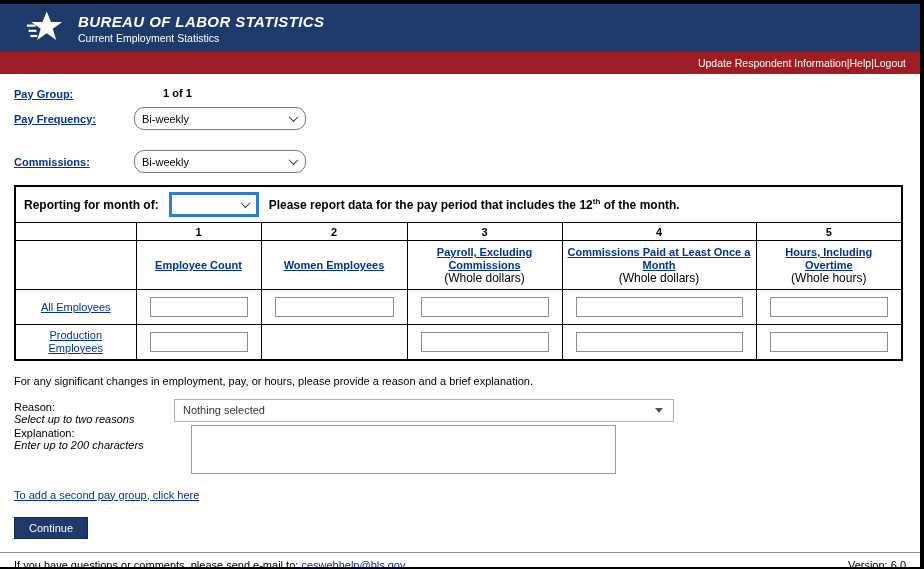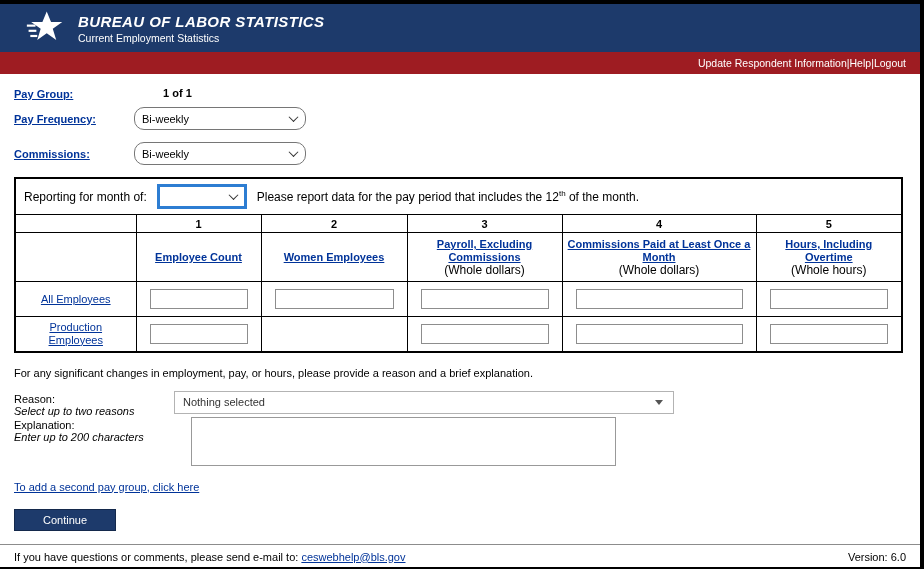--- a/index.html
+++ b/index.html
@@ -27,21 +27,21 @@
   .info-value { font-weight:bold; color:#000; margin-left:26px; }
   .select-line { margin-top:6px; display:flex; align-items:center; }
   .select { display:inline-flex; align-items:center; justify-content:space-between; width:172px; height:23px; border:1px solid #767676; border-radius:10px; background:#fff; padding:0 8px 0 7px; font-size:11px; cursor:pointer; }
   .chev { width:7px; height:7px; border-right:1.8px solid #333; border-bottom:1.8px solid #333; transform:rotate(45deg) translate(-1px,-1px); flex:0 0 auto; }
 
   
   table.report { border-collapse:collapse; table-layout:fixed; margin:12px 0 0 14px; border:2px solid #000; }
   table.report td { border:1px solid #000; text-align:center; vertical-align:middle; font-size:11px; }
   .reporting-cell { text-align:left !important; padding:5px 8px; }
   .reporting-flex { display:flex; align-items:center; gap:10px; }
-  .rep-label, .rep-note { font-weight:normal; font-size:12px; }
+  .rep-label, .rep-note { font-weight:bold; font-size:12px; }
   .rep-note sup { font-size:8px; }
   .month-select { display:inline-flex; align-items:center; justify-content:space-between; width:90px; height:25px; border:3px solid #2d7dd2; background:#fff; padding:0 7px; cursor:pointer; }
   .numbers-row td { height:18px; font-weight:bold; padding:1px 0; }
   .headers-row td { padding:5px 4px; }
   .col-link { display:inline-block; font-weight:bold; color:#003399; text-decoration:underline; cursor:pointer; line-height:13px; }
   .col-sub { font-size:12px; color:#000; line-height:12px; }
   .col-sub:empty { display:none; }
   .data-row td { height:35px; }
   .rowlabel { padding:0 20px; }
   .rowlabel a { color:#003399; text-decoration:underline; cursor:pointer; font-size:11px; line-height:13px; display:inline-block; }
@@ -50,21 +50,21 @@
   
   .changes-note { margin:14px 0 0 14px; font-size:11px; }
   .form-row { display:flex; margin:12px 0 0 14px; align-items:flex-start; }
   .form-label { width:160px; font-size:11px; padding-top:2px; }
   .hint { font-style:italic; font-size:11px; }
   .reason-select { display:flex; align-items:center; justify-content:space-between; width:500px; height:23px; border:1px solid #b3b3b3; background:#fff; padding:0 10px 0 8px; font-size:11px; color:#333; cursor:pointer; }
   .caret-down { width:0; height:0; border-left:4px solid transparent; border-right:4px solid transparent; border-top:5px solid #555; }
   .explain-area { width:425px; height:49px; border:1px solid #999; background:#fff; resize:none; font-family:"Liberation Sans", sans-serif; font-size:11px; padding:3px; }
 
   .add-link { display:inline-block; margin:15px 0 0 14px; color:#003399; text-decoration:underline; font-size:11px; cursor:pointer; }
-  .continue-btn { display:inline-block; margin:14px 0 0 14px; background:#1d3a6b; color:#fff; border:1px solid #14294c; font-size:11px; padding:4px 28px; font-family:"Liberation Sans", sans-serif; cursor:pointer; }
+  .continue-btn { display:inline-block; margin:14px 0 0 14px; background:#1d3a6b; color:#fff; border:1px solid #14294c; font-size:11px; padding:4px 14px; font-family:"Liberation Sans", sans-serif; cursor:pointer; }
 
   
   .footer { margin-top:13px; border-top:1px solid #8c8c8c; padding:6px 18px 0 14px; display:flex; justify-content:space-between; font-size:11px; }
   .footer a { color:#003399; text-decoration:underline; cursor:pointer; }
 </style>
 </head>
 <body>
 
 <div class="page">
   <div class="frame-top"></div>
@@ -102,21 +102,21 @@
       <a class="info-label">Pay Group:</a>
       <span class="info-value">1 of 1</span>
     </div>
     <div class="info-line select-line">
       <a class="info-label">Pay Frequency:</a>
       <div class="select">
         <span>Bi-weekly</span>
         <span class="chev"></span>
       </div>
     </div>
-    <div class="info-line select-line" style="margin-top:12px;">
+    <div class="info-line select-line" style="margin-top:20px;">
       <a class="info-label">Commissions:</a>
       <div class="select">
         <span>Bi-weekly</span>
         <span class="chev"></span>
       </div>
     </div>
   </div>
 
   
   <table class="report">

